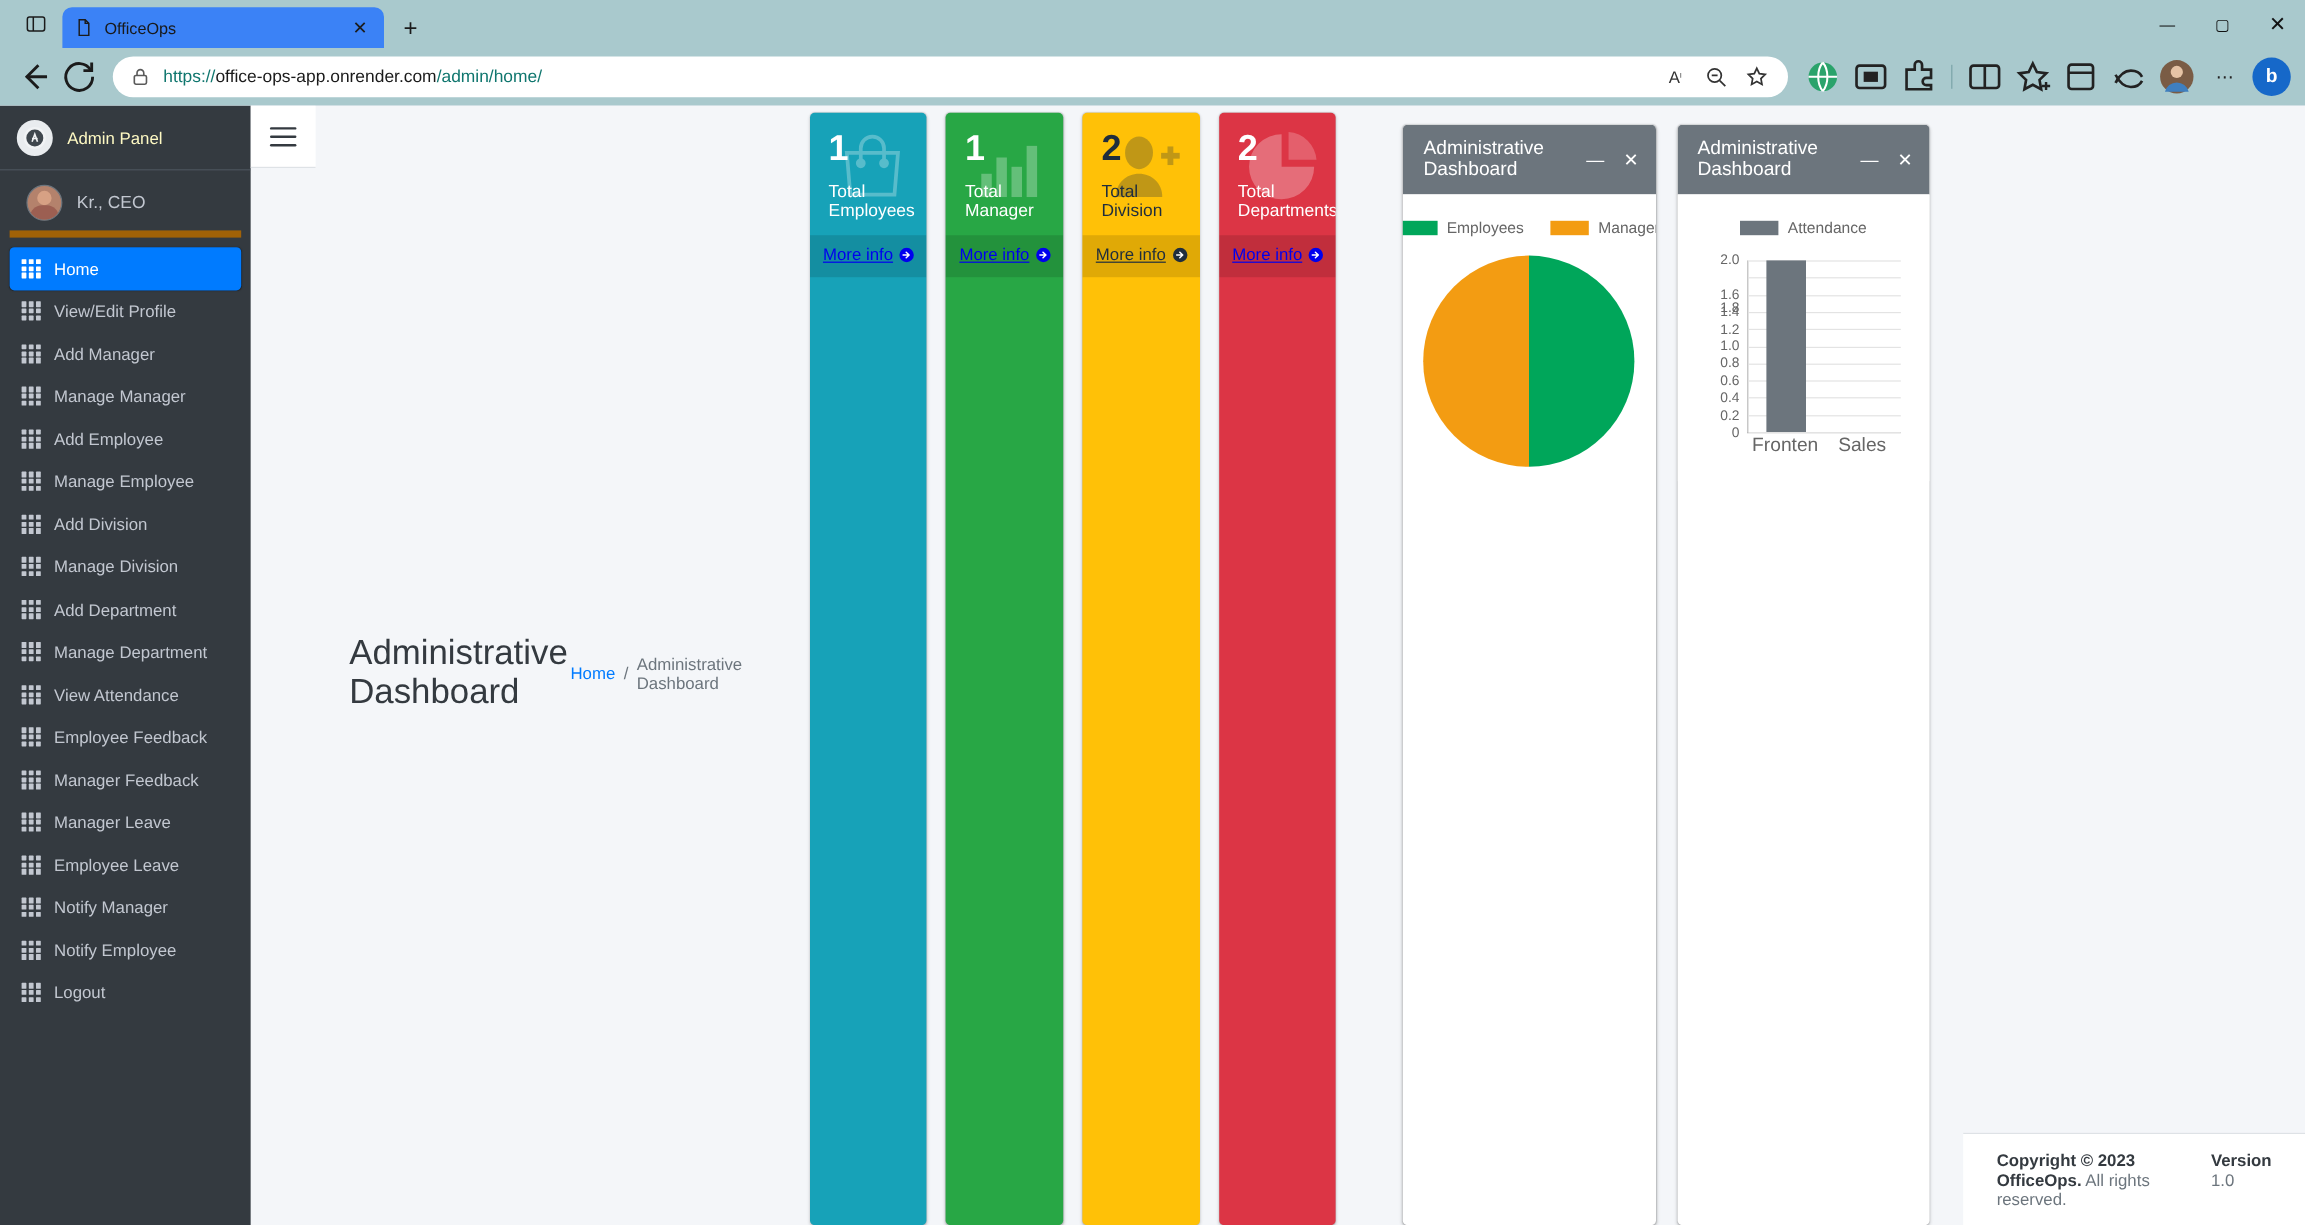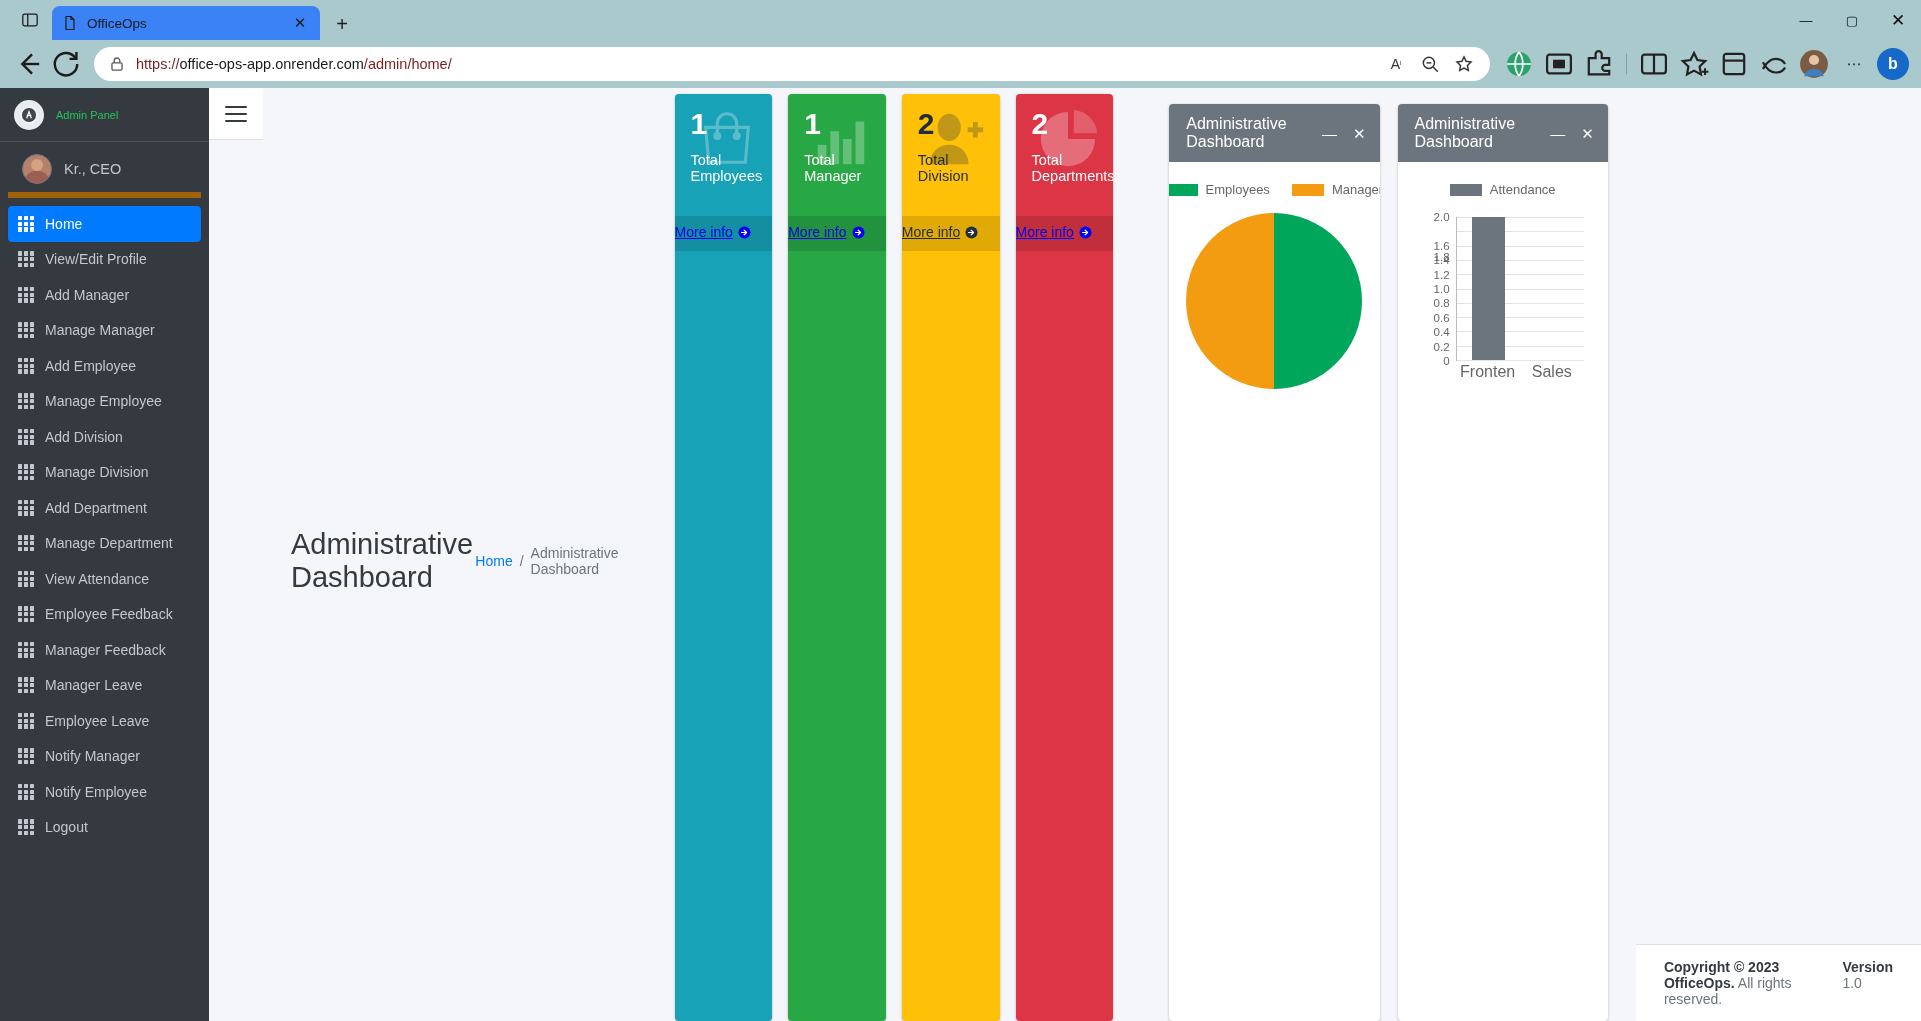--- a/index.html
+++ b/index.html
@@ -29,37 +29,37 @@
   .winctl .close { font-size: 17px; }
 
   .omnibar { height: 48px; display: flex; align-items: center; gap: 6px; padding: 0 12px; background: #a9c9cd; }
   .navbtn { width: 32px; height: 32px; display: flex; align-items: center; justify-content: center; color: #1b1b1b; }
   .urlbox {
     flex: 1; height: 34px; background: #fff; border-radius: 17px; display: flex; align-items: center;
     padding: 0 10px 0 14px; gap: 10px; margin-left: 6px;
   }
   .urlbox .lock { width: 18px; height: 18px; display: flex; align-items: center; justify-content: center; }
   .urlbox .url { flex: 1; font-size: 14.5px; color: #1a1a1a; white-space: nowrap; overflow: hidden; }
-  .urlbox .url .dim { color: #7f1d1d; }
+  .urlbox .url .dim { color: #0f766e; }
   .urlbox .icons { display: flex; align-items: center; gap: 14px; padding-right: 6px; }
   .urlbox .icons span { width: 20px; height: 20px; display: flex; align-items: center; justify-content: center; color: #333; font-size: 14px; }
   .bartools { display: flex; align-items: center; gap: 6px; padding-left: 6px; }
   .bartool { width: 34px; height: 32px; display: flex; align-items: center; justify-content: center; font-size: 15px; color: #222; }
   .bartool.sep { width: 1px; height: 20px; background: #7ba3a8; margin: 0 4px; }
   .copilot { width: 32px; height: 32px; border-radius: 50%; background: #1668c9; color: #fff; display: flex; align-items: center; justify-content: center; font-weight: bold; font-size: 16px; }
 
   
   .viewport { flex: 1; display: flex; background: #f4f6f9; overflow: hidden; position: relative; }
 
   
   .sidebar { width: 209px; background: #343a40; color: #c2c7d0; flex-shrink: 0; display: flex; flex-direction: column; }
   .brand { height: 54px; display: flex; align-items: center; gap: 12px; padding: 0 14px; border-bottom: 1px solid #4b545c; }
   .brand .logo { width: 30px; height: 30px; border-radius: 50%; background: #e9ecef; display: flex; align-items: center; justify-content: center; }
   .brand .logo svg { width: 20px; height: 20px; }
-  .brand .name { font-size: 11px; color: #22c55e; font-weight: 400; }
+  .brand .name { font-size: 14px; color: #fef9c3; font-weight: 400; }
   .userbox { height: 52px; display: flex; align-items: center; gap: 12px; padding: 0 14px; margin: 4px 8px 0 8px; border-bottom: 6px solid #a16207; }
   .userbox .avatar { width: 30px; height: 30px; border-radius: 50%; background: #b4826c; overflow: hidden; position: relative; border: 1px solid #6d757d; }
   .userbox .avatar .head { position: absolute; left: 50%; top: 4px; transform: translateX(-50%); width: 12px; height: 12px; border-radius: 50%; background: #d7a184; }
   .userbox .avatar .body { position: absolute; left: 50%; bottom: -4px; transform: translateX(-50%); width: 24px; height: 16px; border-radius: 10px 10px 0 0; background: #9c5f52; }
   .userbox .uname { font-size: 14.5px; color: #c2c7d0; }
   .navmenu { padding: 8px 8px 0 8px; overflow: hidden; }
   .navitem { display: flex; align-items: center; gap: 11px; height: 35.5px; padding: 0 10px; border-radius: 4px; color: #c2c7d0; font-size: 14px; }
   .navitem.active { background: #007bff; color: #fff; font-weight: 400; box-shadow: 0 0 1px rgba(0,0,0,.4); }
   .grid-icon { width: 16px; height: 16px; display: grid; grid-template-columns: repeat(3,1fr); grid-template-rows: repeat(3,1fr); gap: 1.6px; flex-shrink: 0; }
   .grid-icon i { background: #c2c7d0; display: block; border-radius: .5px; }
@@ -76,21 +76,21 @@
   .breadcrumb { font-size: 14px; color: #6c757d; display: flex; gap: 7px; align-items: center; }
   .breadcrumb a { color: #007bff; text-decoration: none; }
 
   .cards { display: flex; gap: 16px; padding: 6px 28px 0 28px; }
   .card { flex: 1; border-radius: 4px; color: #fff; position: relative; overflow: hidden; box-shadow: 0 0 1px rgba(0,0,0,.125), 0 1px 3px rgba(0,0,0,.2); }
   .card .inner { padding: 14px 16px 12px 16px; position: relative; z-index: 2; min-height: 88px; }
   .card .num { font-size: 30px; font-weight: bold; line-height: 1.05; }
   .card .lbl { font-size: 14.5px; margin-top: 12px; }
   .card .bigicon { position: absolute; right: 14px; top: 14px; opacity: .28; z-index: 1; }
   .card .bigicon svg { width: 62px; height: 62px; }
-  .card .more { display: block; text-align: left; padding: 8px 0 9px 0; font-size: 14px; background: rgba(0,0,0,.12); position: relative; z-index: 3; margin-top: 20px; }
+  .card .more { display: block; text-align: right; padding: 8px 10px 9px 0; font-size: 14px; background: rgba(0,0,0,.12); position: relative; z-index: 3; }
   .card .more .arrow { display: inline-block; vertical-align: -2px; margin-left: 5px; }
   .card.teal { background: #17a2b8; }
   .card.green { background: #28a745; }
   .card.yellow { background: #ffc107; color: #1f2d3d; }
   .card.yellow .more { color: #1f2d3d; }
   .card.red { background: #dc3545; }
 
   .panels { display: flex; gap: 18px; padding: 16px 28px 0 28px; }
   .panel { flex: 1; background: #fff; border-radius: 4px; box-shadow: 0 0 1px rgba(0,0,0,.125), 0 1px 3px rgba(0,0,0,.2); overflow: hidden; min-width: 0; }
   .panel-head { background: #6c757d; color: #fff; display: flex; align-items: center; justify-content: space-between; padding: 11px 14px 11px 17px; }

